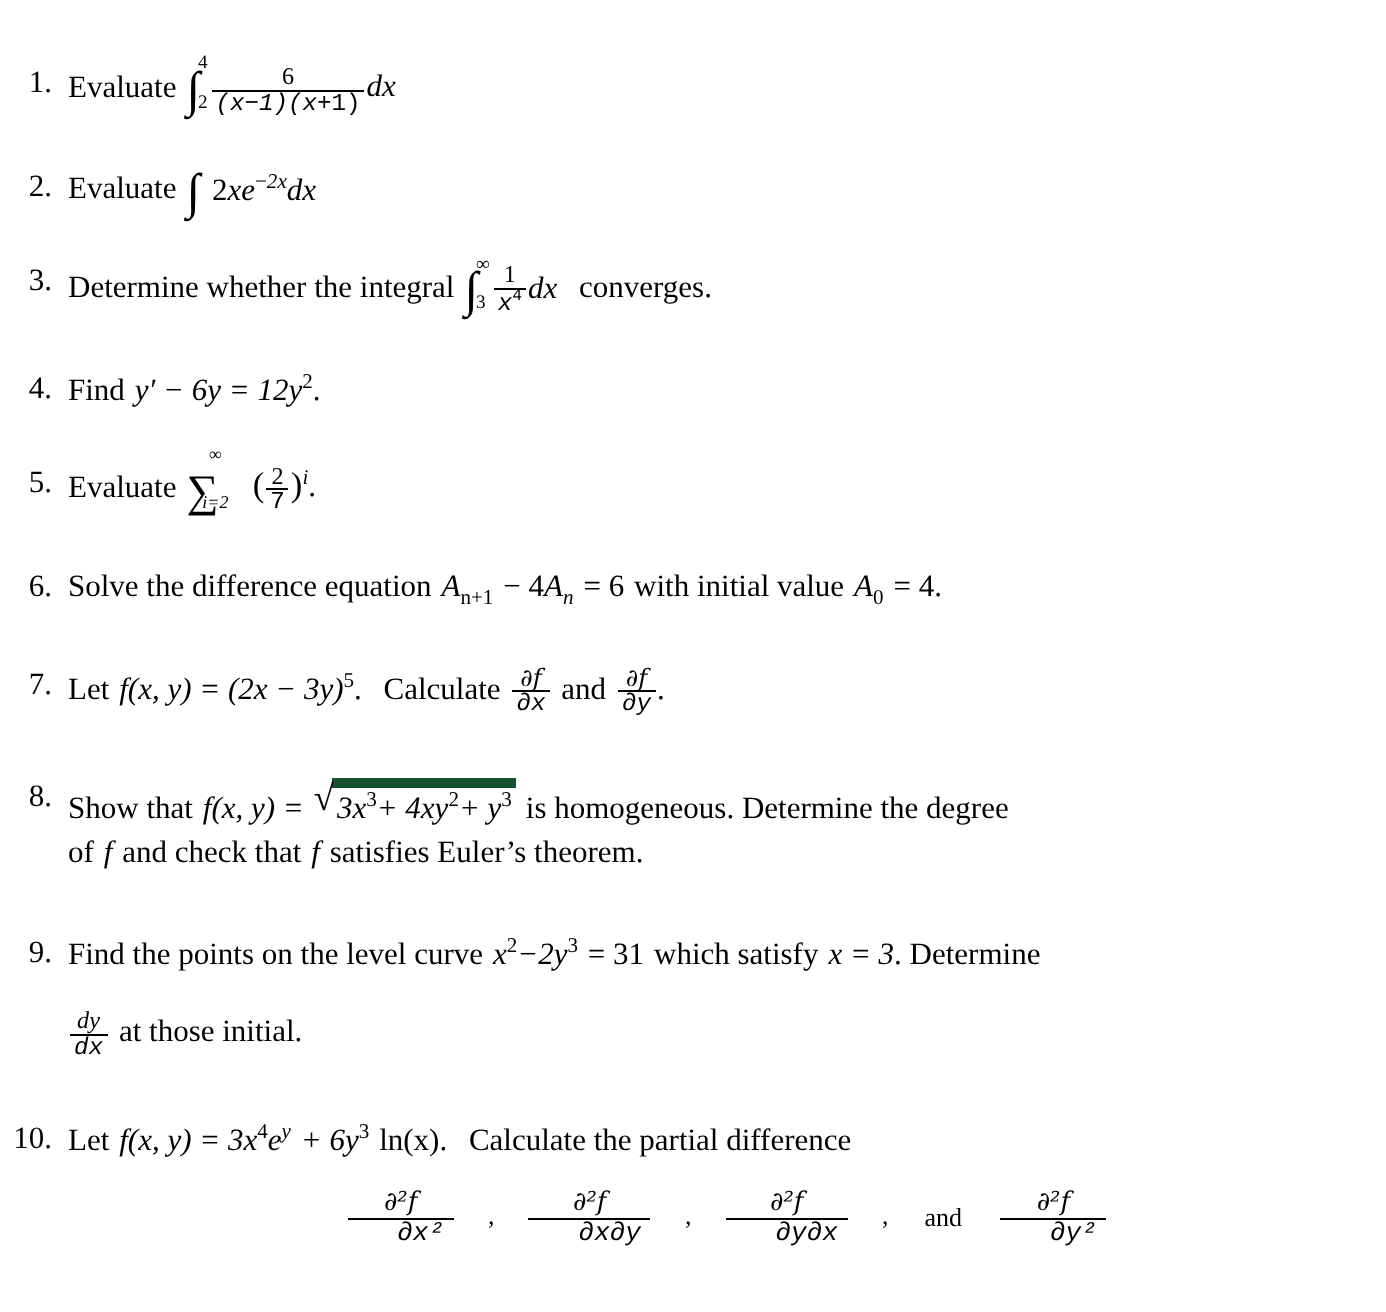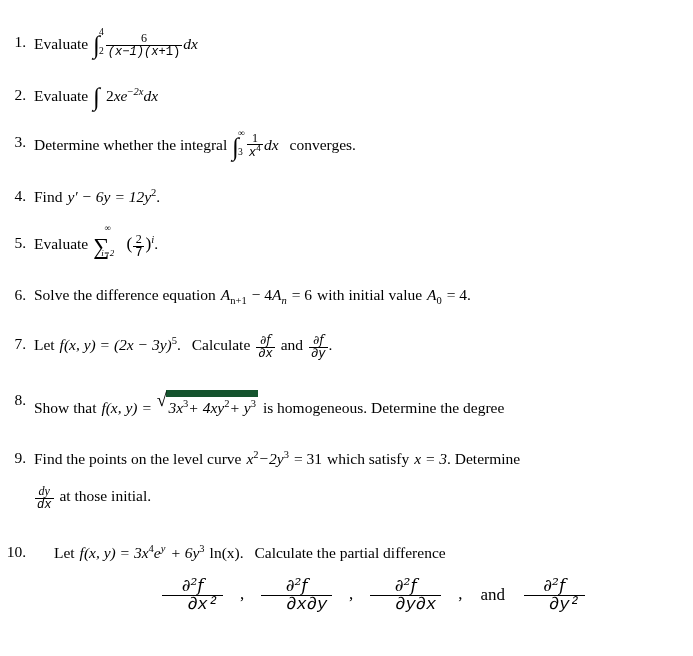--- a/index.html
+++ b/index.html
@@ -115,33 +115,33 @@
   }
   .sqrt::before {
     content: "\221A";
     position: absolute;
     left: 0;
     top: -0.06em;
     font-size: 1.18em;
   }
   .sqrt .rad {
     display: inline-block;
-    border-top: 7px solid #14532d;
+    border-top: 5px solid #14532d;
     padding: 0 2px;
     margin-top: 0px;
   }
   .paren-big { font-size: 1.12em; }
   .pd { font-style: italic; font-family: "DejaVu Serif", serif; }
   .display-row {
     display: flex;
     justify-content: center;
     align-items: flex-end;
     gap: 16px;
     margin-top: 14px;
-    font-size: 17px;
+    font-size: 13px;
   }
   .display-row .frac {
     font-size: 1em;
     vertical-align: middle;
   }
   .display-row .frac .num { padding: 0 5px; }
   .display-row .frac .den { padding: 0 5px; margin-left: 20px; }
   .andword { font-style: normal; padding: 0 2px; align-self: center; }
   .comma { align-self: center; padding-bottom: 2px; }
   .nowrap { white-space: nowrap; }
@@ -200,34 +200,37 @@
       <span class="pnum">7.</span>
       <span class="ptext">
         <span>Let</span><span class="sp"></span><span class="mi">f(x, y) = (2x − 3y)</span><sup class="exn">5</sup><span>.</span><span class="spwide"></span><span>Calculate</span><span class="sp"></span><span class="frac"><span class="num pd">∂f</span><span class="den pd">∂x</span></span><span class="sp"></span><span>and</span><span class="sp"></span><span class="frac"><span class="num pd">∂f</span><span class="den pd">∂y</span></span><span>.</span>
       </span>
     </li>
 
     <li class="problem" style="margin-top:30px;">
       <span class="pnum">8.</span>
       <span class="ptext">
         <span>Show that</span><span class="sp"></span><span class="mi">f(x, y) =</span><span class="sp"></span><span class="sqrt"><span class="rad"><span class="mi">3x</span><sup class="exn">3</sup><span class="mi">+ 4xy</span><sup class="exn">2</sup><span class="mi">+ y</span><sup class="exn">3</sup></span></span><span class="sp"></span><span>is homogeneous. Determine the degree</span>
+        <div style="margin-top:2px;">
+          <span>of</span><span class="sp"></span><span class="mi">f</span><span class="sp"></span><span>and check that</span><span class="sp"></span><span class="mi">f</span><span class="sp"></span><span>satisfies Euler’s theorem.</span>
+        </div>
       </span>
     </li>
 
     <li class="problem" style="margin-top:30px;">
       <span class="pnum">9.</span>
       <span class="ptext">
         <span>Find the points on the level curve</span><span class="sp"></span><span class="mi">x</span><sup class="exn">2</sup><span class="mi">−2y</span><sup class="exn">3</sup><span class="sp"></span><span>= 31</span><span class="sp"></span><span>which satisfy</span><span class="sp"></span><span class="mi">x = 3</span><span>. Determine</span>
         <div style="margin-top:16px;">
           <span class="frac"><span class="num mi">dy</span><span class="den mi">dx</span></span><span class="sp"></span><span>at those initial.</span>
         </div>
       </span>
     </li>
 
-    <li class="problem" style="margin-top:30px;gap:20px;">
+    <li class="problem" style="margin-top:30px;">
       <span class="pnum">10.</span>
       <span class="ptext">
         <span>Let</span><span class="sp"></span><span class="mi">f(x, y) = 3x</span><sup class="exn">4</sup><span class="mi">e</span><sup class="ex">y</sup><span class="sp"></span><span class="mi">+ 6y</span><sup class="exn">3</sup><span class="sp"></span><span>ln(x)</span><span>.</span><span class="spwide"></span><span>Calculate the partial difference</span>
 
         <div class="display-row">
           <span class="frac big">
               <span class="num pd">∂²f</span>
               <span class="den pd">∂x²</span>
             </span>
             <span class="comma">,</span>

